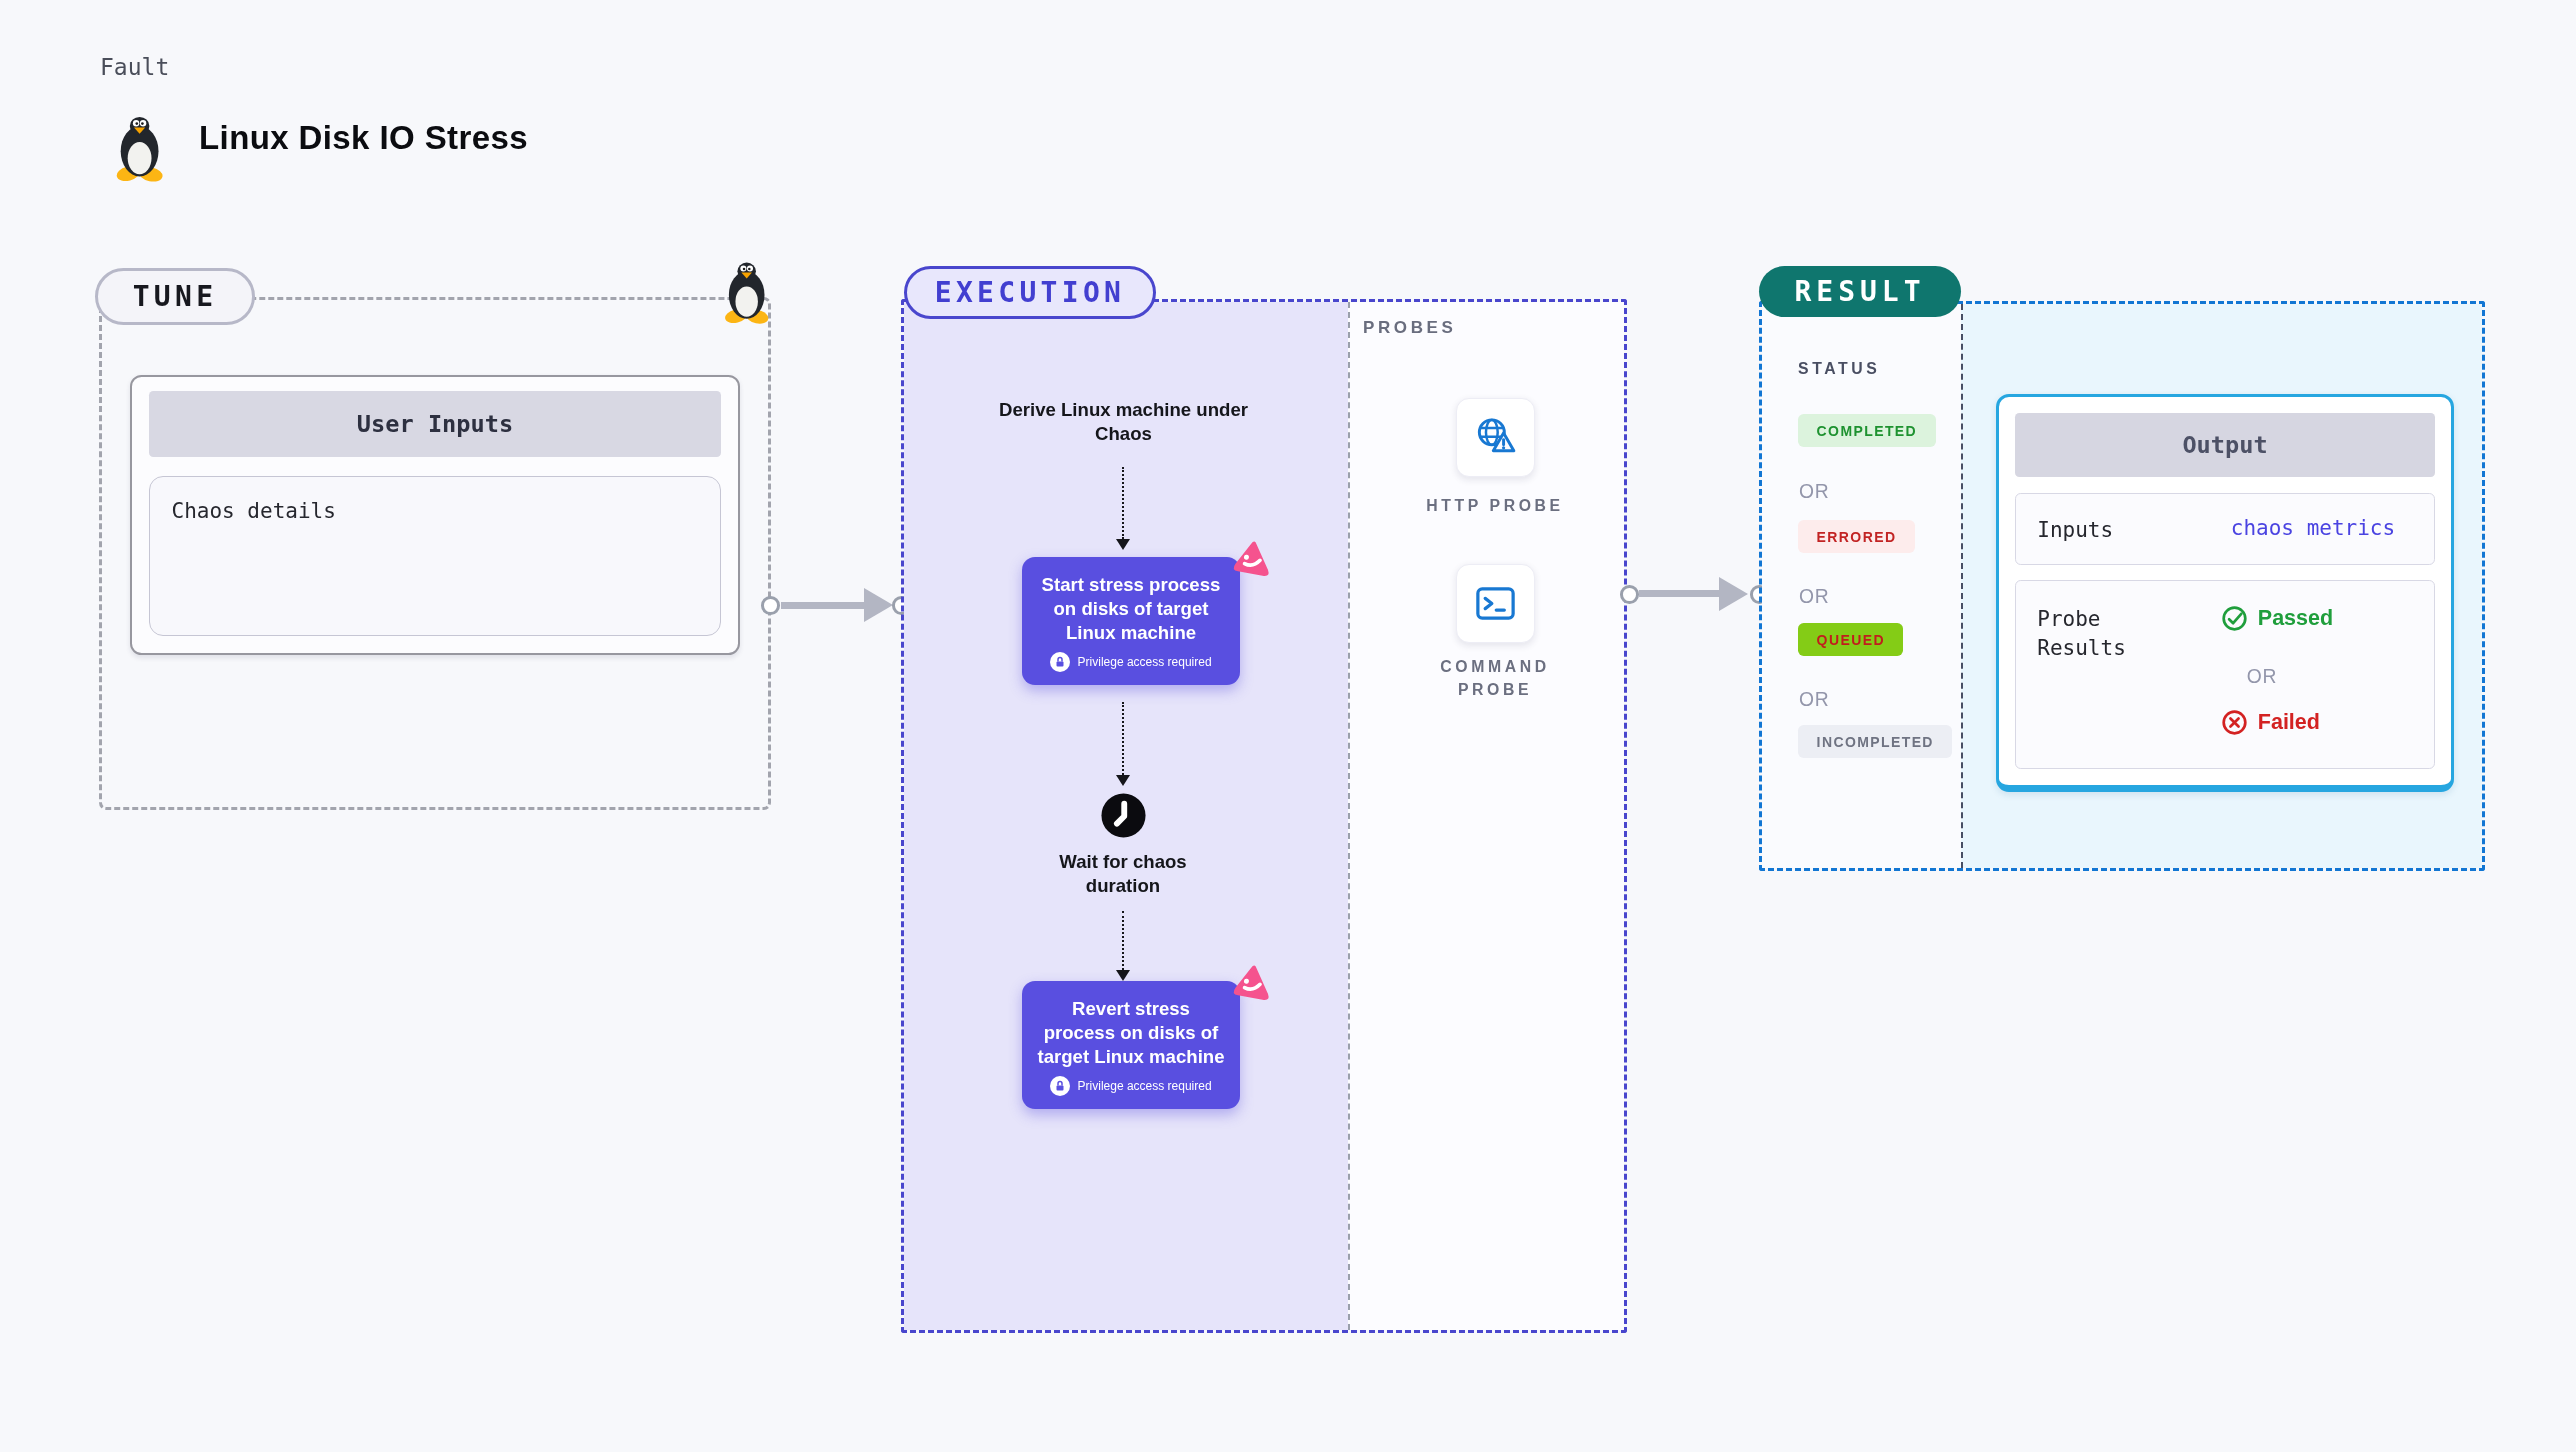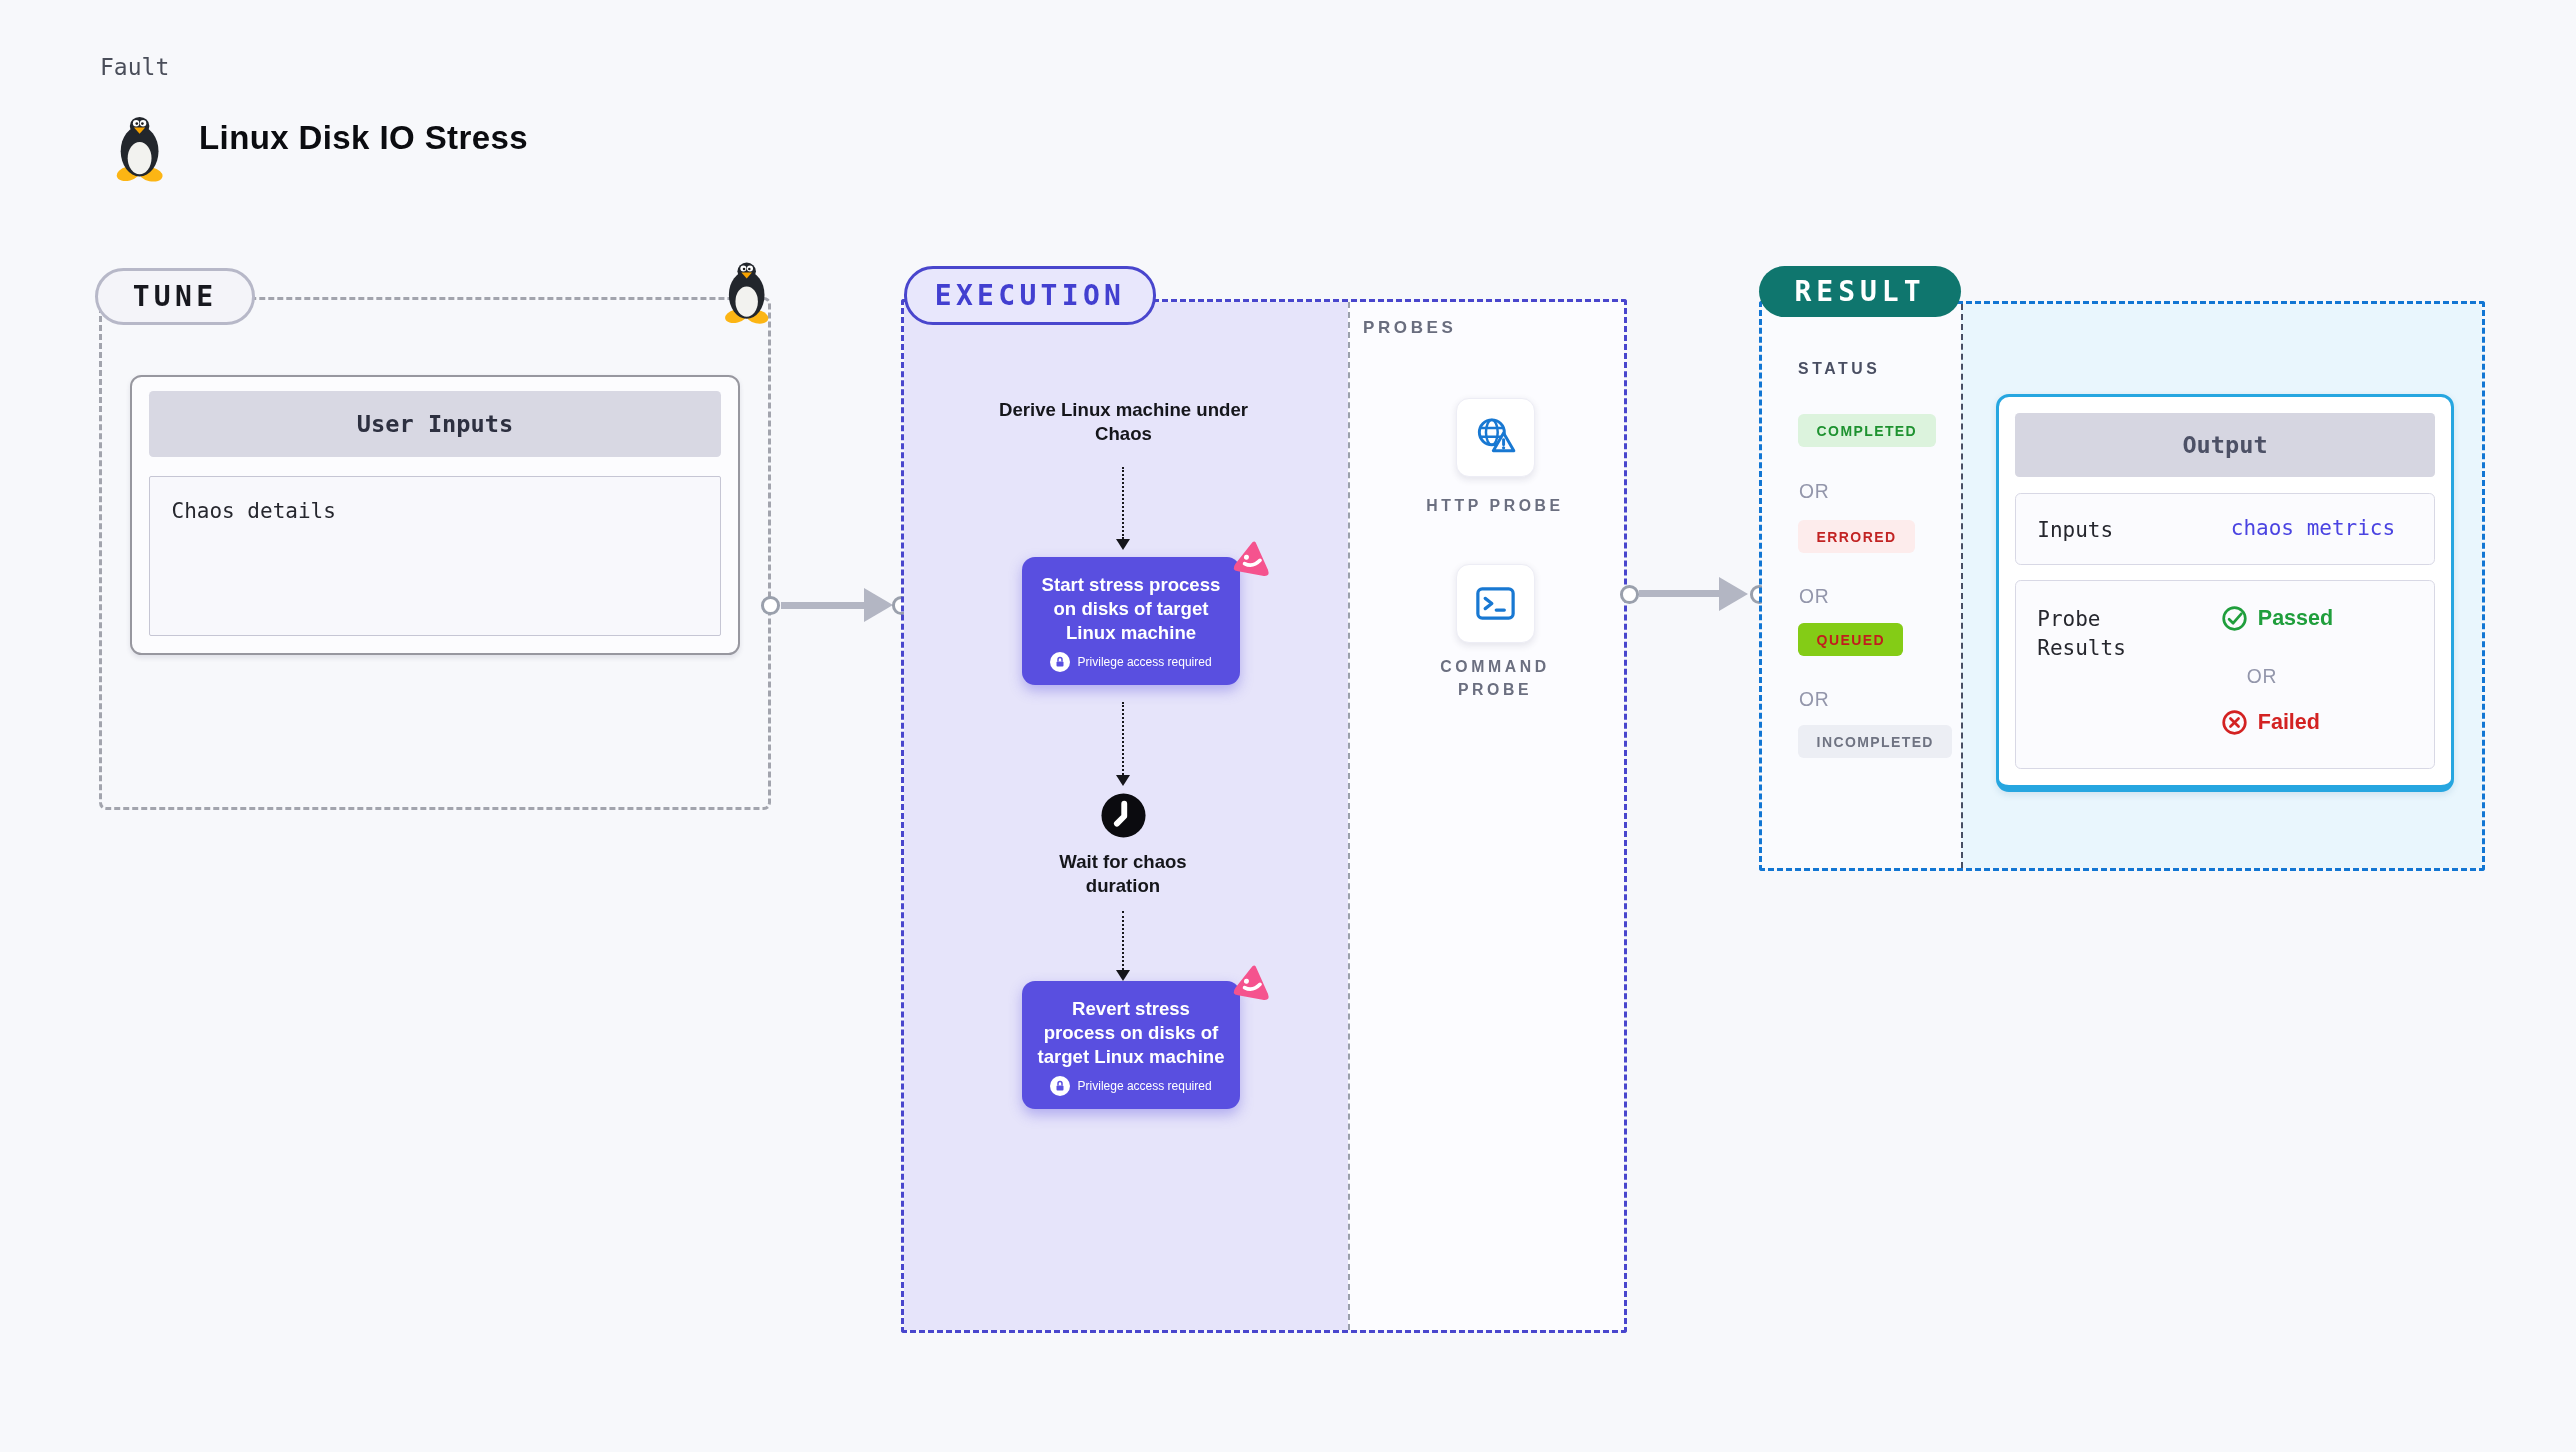--- a/index.html
+++ b/index.html
@@ -8,36 +8,36 @@
   .abs { position:absolute; }
   .mono { font-family:"DejaVu Sans Mono", monospace; }
 
   
   .kicker { left:100px; top:54px; font-size:23px; color:#4a4e5a; font-weight:500; }
   .page-title { left:199px; top:119px; font-size:33px; font-weight:800; color:#0b0c10; letter-spacing:0.4px; }
 
   
   .pill { display:flex; align-items:center; justify-content:center; border-radius:29px; font-weight:700; font-size:28px; letter-spacing:4.3px; font-family:"DejaVu Sans Mono", monospace; }
   .pill-tune { left:95px; top:268px; width:160px; height:57px; background:#f4f4f9; border:3.6px solid #b7b8c8; color:#17181f; }
-  .pill-exec { left:904px; top:266px; width:252px; height:59px; background:#e8e7fc; border:3.6px solid #4946cd; color:#423fd0; }
+  .pill-exec { left:904px; top:266px; width:252px; height:53px; background:#e8e7fc; border:3.6px solid #4946cd; color:#423fd0; }
   .pill-result { left:1759px; top:266px; width:202px; height:51px; background:#0f766e; color:#ffffff; letter-spacing:5px; }
 
   
   .tune-box { left:99px; top:297px; width:672px; height:513px; border:3.6px dashed #a2a4ad; border-radius:7.2px; }
   .exec-box { left:901px; top:299px; width:726px; height:1034px; border:3.6px dashed #4946cd; border-radius:2.9px; background:transparent; }
   .exec-lavender { left:0; top:0; width:444px; height:100%; background:#e6e4fa; }
   .probes-panel { left:444px; top:0; right:0; bottom:0; background:#fcfcff; border-left:2.1px dashed #9aa0ab; }
   .result-box { left:1759px; top:301px; width:726px; height:570px; border:3.6px dashed #1276d3; border-radius:2.9px; }
   .result-status-bg { left:0; top:0; width:199px; height:100%; background:#fafbfe; }
   .result-cyan-bg { left:199px; top:0; right:0; bottom:0; background:#e9f6fd; border-left:2.1px dashed #474e63; }
 
   
   .ui-card { left:130px; top:375px; width:610px; height:280px; background:#fcfcfe; border:2.9px solid #97979f; border-radius:11.5px; box-shadow:0 2.1px 5.7px rgba(30,30,70,.10); }
   .ui-header { left:17px; top:14.3px; right:17px; height:66px; background:#d8d8e3; border-radius:4.3px; display:flex; align-items:center; justify-content:center; font-size:23.6px; font-weight:600; color:#2d3040; }
-  .ui-table { left:17px; top:99px; right:17px; bottom:17px; background:#f8f8fc; border:1.4px solid #c6c6d4; border-radius:2px; }
+  .ui-table { left:17px; top:99px; right:17px; bottom:17px; background:#f8f8fc; border:1.4px solid #c6c6d4; border-radius:14px; }
   .ui-row-label { left:21.5px; top:21.5px; font-size:21px; color:#26272e; }
   .ui-values { left:244px; top:21.5px; }
   .ui-value { font-size:21px; color:#3431d7; margin-bottom:26px; }
 
   
   .conn-circle { width:18.6px; height:18.6px; border-radius:50%; background:#ffffff; border:3.6px solid #9aa0ac; }
   .arrow-line { height:7.2px; background:#b3b6c3; }
   .arrow-head { width:0; height:0; border-top:17px solid transparent; border-bottom:17px solid transparent; border-left:29px solid #b3b6c3; }
 
   .dotted-arrow { width:0; border-left:2.9px dotted #15151a; }

